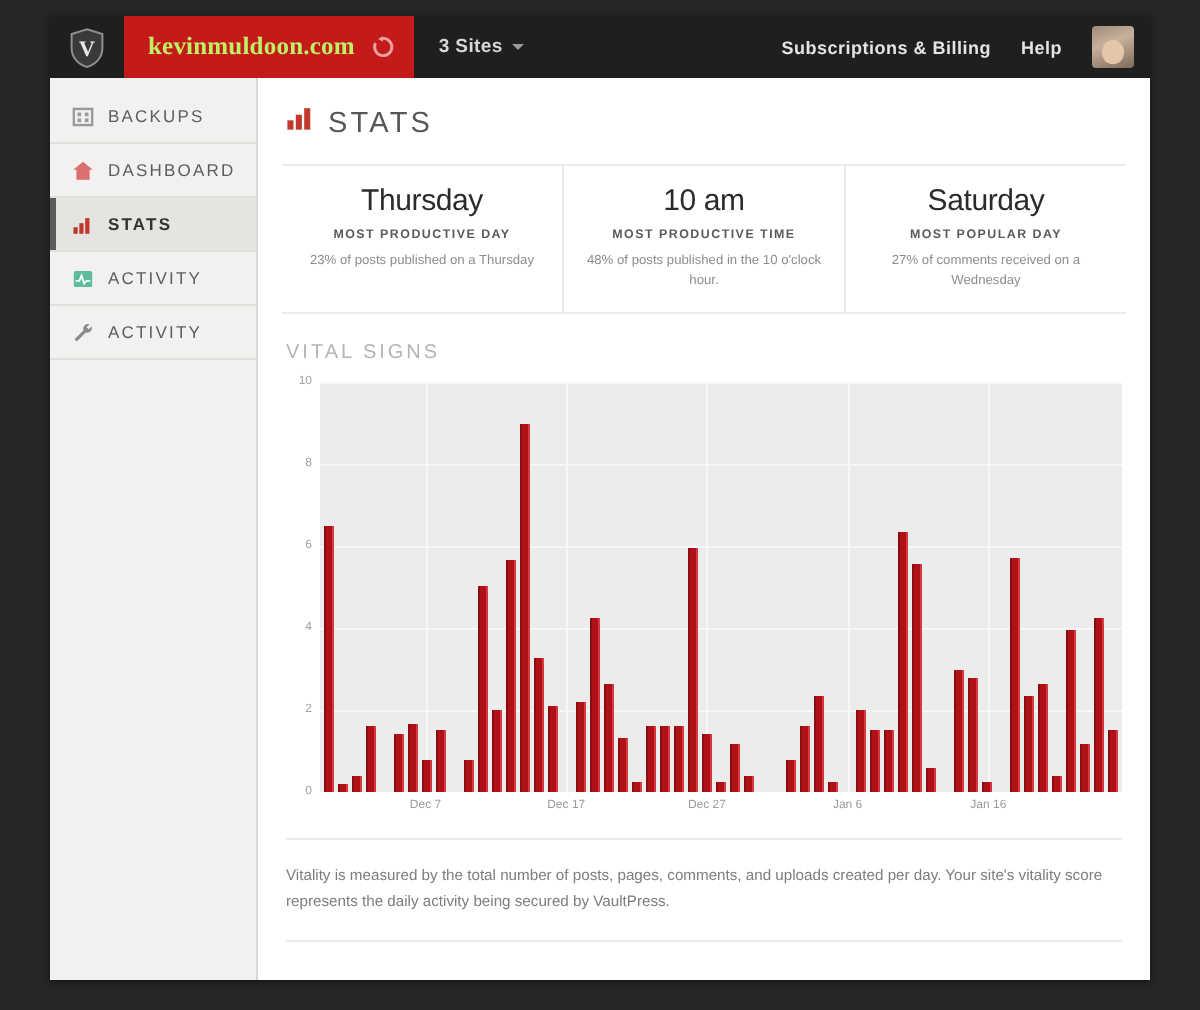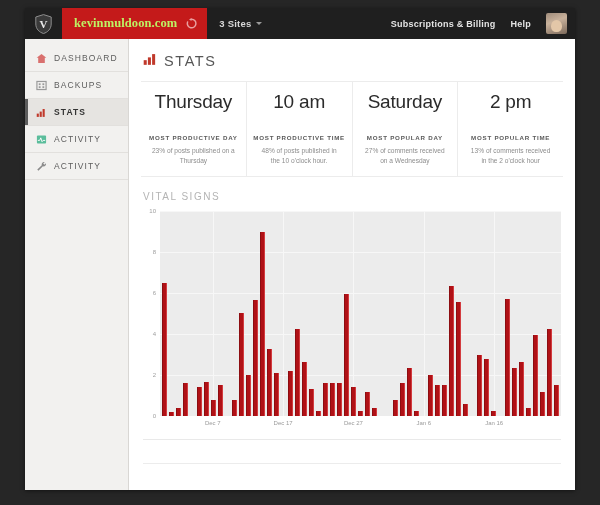--- a/index.html
+++ b/index.html
@@ -157,24 +157,24 @@
     border-bottom: 1px solid #ececec;
   }
   .card {
     flex: 1;
     padding: 9px 4px 11px;
     text-align: center;
     border-right: 1px solid #ececec;
   }
   .card:last-child { border-right: none; }
   .card-big {
-    font-size: 19px;
+    font-size: 15px;
     color: #2b2b2b;
     letter-spacing: -.2px;
-    margin-bottom: 21px;
+    margin-bottom: 5px;
     white-space: nowrap;
   }
   .card-sub {
     font-size: 6.2px;
     letter-spacing: .75px;
     color: #5a5a5a;
     font-weight: bold;
     margin-bottom: 5px;
   }
   .card-desc {
@@ -313,41 +313,41 @@
     <div class="topbar-right">
       <span class="topbar-link">Subscriptions &amp; Billing</span>
       <span class="topbar-link">Help</span>
       <span class="avatar"></span>
     </div>
   </div>
 
   <div class="body">
 
     <div class="sidebar">
-
-      <div class="nav-item">
-        <span>
-          <svg class="nav-ico" viewBox="0 0 12 12" aria-hidden="true">
-            <path d="M6 1 L11.3 5.3 H9.6 V10.8 H2.4 V5.3 H0.7 Z" fill="#d9706e"></path>
-          </svg>
-        </span>
-        <span class="nav-label">DASHBOARD</span>
-      </div>
 
       <div class="nav-item">
         <span>
           <svg class="nav-ico" viewBox="0 0 12 12" aria-hidden="true">
             <rect x="1" y="1.6" width="10" height="8.8" fill="none" stroke="#9a9a9a" stroke-width="1.3"></rect>
             <rect x="3" y="3.6" width="2" height="2" fill="#9a9a9a"></rect>
             <rect x="7" y="3.6" width="2" height="2" fill="#9a9a9a"></rect>
             <rect x="3" y="6.8" width="2" height="2" fill="#9a9a9a"></rect>
             <rect x="7" y="6.8" width="2" height="2" fill="#9a9a9a"></rect>
           </svg>
         </span>
         <span class="nav-label">BACKUPS</span>
+      </div>
+
+      <div class="nav-item">
+        <span>
+          <svg class="nav-ico" viewBox="0 0 12 12" aria-hidden="true">
+            <path d="M6 1 L11.3 5.3 H9.6 V10.8 H2.4 V5.3 H0.7 Z" fill="#d9706e"></path>
+          </svg>
+        </span>
+        <span class="nav-label">DASHBOARD</span>
       </div>
 
       <div class="nav-item active">
         <span>
           <svg class="nav-ico" viewBox="0 0 12 12" aria-hidden="true">
             <rect x="0.8" y="7.2" width="2.3" height="3.6" fill="#c0392b"></rect>
             <rect x="4.0" y="5.0" width="2.3" height="5.8" fill="#c0392b"></rect>
             <rect x="7.2" y="2.2" width="2.3" height="8.6" fill="#c0392b"></rect>
           </svg>
         </span>
@@ -395,25 +395,20 @@
         </div>
         <div class="card">
           <div class="card-big">10 am</div>
           <div class="card-sub">MOST PRODUCTIVE TIME</div>
           <div class="card-desc">48% of posts published in the 10 o'clock hour.</div>
         </div>
         <div class="card">
           <div class="card-big">Saturday</div>
           <div class="card-sub">MOST POPULAR DAY</div>
           <div class="card-desc">27% of comments received on a Wednesday</div>
-        </div>
-        <div class="card">
-          <div class="card-big">2 pm</div>
-          <div class="card-sub">MOST POPULAR TIME</div>
-          <div class="card-desc">13% of comments received in the 2 o'clock hour</div>
         </div>
       </div>
 
       <div class="vital-head">VITAL SIGNS</div>
 
       <div class="chart-wrap">
         <div class="y-axis" id="y-axis">
             <span class="y-tick" style="top: 205px;">0</span>
             <span class="y-tick" style="top: 164px;">2</span>
             <span class="y-tick" style="top: 123px;">4</span>
@@ -595,18 +590,19 @@
         <div class="x-axis" id="x-axis">
             <span class="x-tick" style="left: 13.1579%;">Dec 7</span>
             <span class="x-tick" style="left: 30.7018%;">Dec 17</span>
             <span class="x-tick" style="left: 48.2456%;">Dec 27</span>
             <span class="x-tick" style="left: 65.7895%;">Jan 6</span>
             <span class="x-tick" style="left: 83.3333%;">Jan 16</span>
           </div>
       </div>
 
       <div class="note">
+        <div class="note-body">Vitality is measured by the total number of posts, pages, comments, and uploads created per day. Your site's vitality score represents the daily activity being secured by VaultPress.</div>
       </div>
       <div class="bottom-rule"></div>
 
     </div>
   </div>
 </div>
 
 </body></html>

